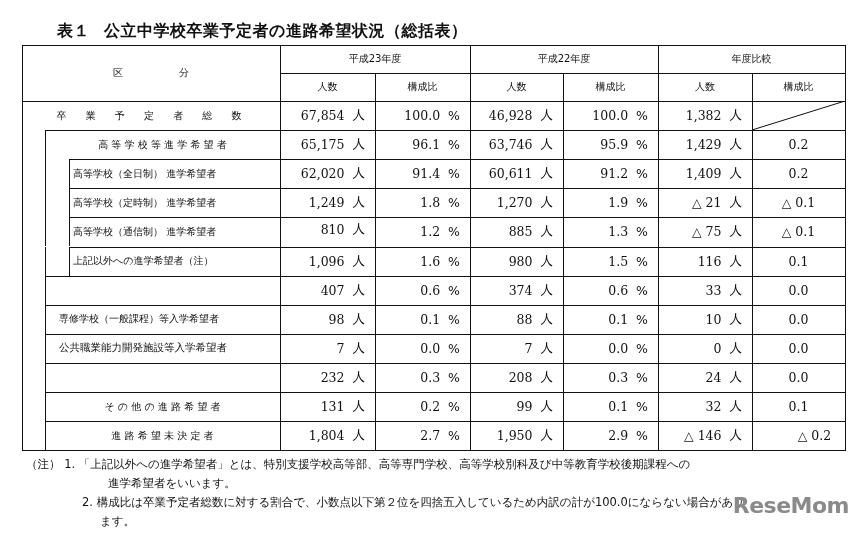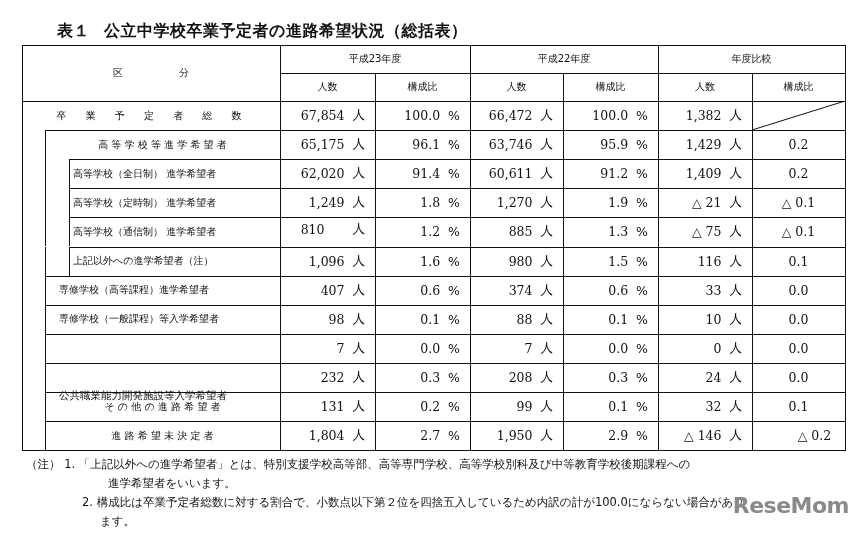--- a/index.html
+++ b/index.html
@@ -59,21 +59,21 @@
     <div class="cell center lbl" style="left: 22px; top: 101px; width: 258px; height: 29.1px; padding-left: 4px; letter-spacing: 8px;">卒 業 予 定 者 総 数</div>
     <div class="cell right" style="left: 280px; top: 101px; width: 95px; height: 29.1px; padding-right: 10px;">
       <span>67,854</span>
       <span class="unit">人</span>
     </div>
     <div class="cell right" style="left: 375px; top: 101px; width: 95px; height: 29.1px; padding-right: 10px;">
       <span>100.0</span>
       <span class="unit">%</span>
     </div>
     <div class="cell right" style="left: 470px; top: 101px; width: 93px; height: 29.1px; padding-right: 10px;">
-      <span>66,472</span>
+      <span>46,928</span>
       <span class="unit">人</span>
     </div>
     <div class="cell right" style="left: 563px; top: 101px; width: 95px; height: 29.1px; padding-right: 10px;">
       <span>100.0</span>
       <span class="unit">%</span>
     </div>
     <div class="cell right" style="left: 658px; top: 101px; width: 94px; height: 29.1px; padding-right: 10px;">
       <span>1,382</span>
       <span class="unit">人</span>
     </div>
@@ -160,21 +160,21 @@
       <span>△ 21</span>
       <span class="unit">人</span>
     </div>
     <div class="cell center" style="left: 752px; top: 188.3px; width: 93px; height: 29.1px;">
       <span>△ 0.1</span>
     </div>
     <div class="ln h" style="left: 69px; top: 217.4px; width: 776px;"></div>
     <div class="ln v" style="left: 45px; top: 217.4px; height: 29.1px;"></div>
     <div class="ln v" style="left: 69px; top: 217.4px; height: 29.1px;"></div>
     <div class="cell  lbl" style="left: 69px; top: 217.4px; width: 211px; height: 29.1px; padding-left: 4px;">高等学校（通信制） 進学希望者</div>
-    <div class="cell right" style="left: 280px; top: 217.4px; width: 95px; height: 24px; padding-right: 10px; gap: 20px;">
+    <div class="cell right" style="left: 280px; top: 217.4px; width: 95px; height: 24px; padding-right: 10px;">
       <span>810</span>
       <span class="unit">人</span>
     </div>
     <div class="cell right" style="left: 375px; top: 217.4px; width: 95px; height: 29.1px; padding-right: 10px;">
       <span>1.2</span>
       <span class="unit">%</span>
     </div>
     <div class="cell right" style="left: 470px; top: 217.4px; width: 93px; height: 29.1px; padding-right: 10px;">
       <span>885</span>
       <span class="unit">人</span>
@@ -212,21 +212,20 @@
     </div>
     <div class="cell right" style="left: 658px; top: 246.5px; width: 94px; height: 29.1px; padding-right: 10px;">
       <span>116</span>
       <span class="unit">人</span>
     </div>
     <div class="cell center" style="left: 752px; top: 246.5px; width: 93px; height: 29.1px;">
       <span>0.1</span>
     </div>
     <div class="ln h" style="left: 45px; top: 275.6px; width: 800px;"></div>
     <div class="ln v" style="left: 45px; top: 275.6px; height: 29.1px;"></div>
-    <div class="cell  lbl" style="left: 45px; top: 275.6px; width: 235px; height: 29.1px; padding-left: 14px;">専修学校（高等課程）進学希望者</div>
     <div class="cell right" style="left: 280px; top: 275.6px; width: 95px; height: 29.1px; padding-right: 10px;">
       <span>407</span>
       <span class="unit">人</span>
     </div>
     <div class="cell right" style="left: 375px; top: 275.6px; width: 95px; height: 29.1px; padding-right: 10px;">
       <span>0.6</span>
       <span class="unit">%</span>
     </div>
     <div class="cell right" style="left: 470px; top: 275.6px; width: 93px; height: 29.1px; padding-right: 10px;">
       <span>374</span>
@@ -264,21 +263,21 @@
     </div>
     <div class="cell right" style="left: 658px; top: 304.7px; width: 94px; height: 29.1px; padding-right: 10px;">
       <span>10</span>
       <span class="unit">人</span>
     </div>
     <div class="cell center" style="left: 752px; top: 304.7px; width: 93px; height: 29.1px;">
       <span>0.0</span>
     </div>
     <div class="ln h" style="left: 45px; top: 333.8px; width: 800px;"></div>
     <div class="ln v" style="left: 45px; top: 333.8px; height: 29.1px;"></div>
-    <div class="cell  lbl" style="left: 45px; top: 333.8px; width: 235px; height: 29.1px; padding-left: 14px; font-size: 10.5px; margin-top: 48px;">公共職業能力開発施設等入学希望者</div>
+    <div class="cell  lbl" style="left: 45px; top: 333.8px; width: 235px; height: 29.1px; padding-left: 14px; font-size: 10.5px;">公共職業能力開発施設等入学希望者</div>
     <div class="cell right" style="left: 280px; top: 333.8px; width: 95px; height: 29.1px; padding-right: 10px;">
       <span>7</span>
       <span class="unit">人</span>
     </div>
     <div class="cell right" style="left: 375px; top: 333.8px; width: 95px; height: 29.1px; padding-right: 10px;">
       <span>0.0</span>
       <span class="unit">%</span>
     </div>
     <div class="cell right" style="left: 470px; top: 333.8px; width: 93px; height: 29.1px; padding-right: 10px;">
       <span>7</span>

